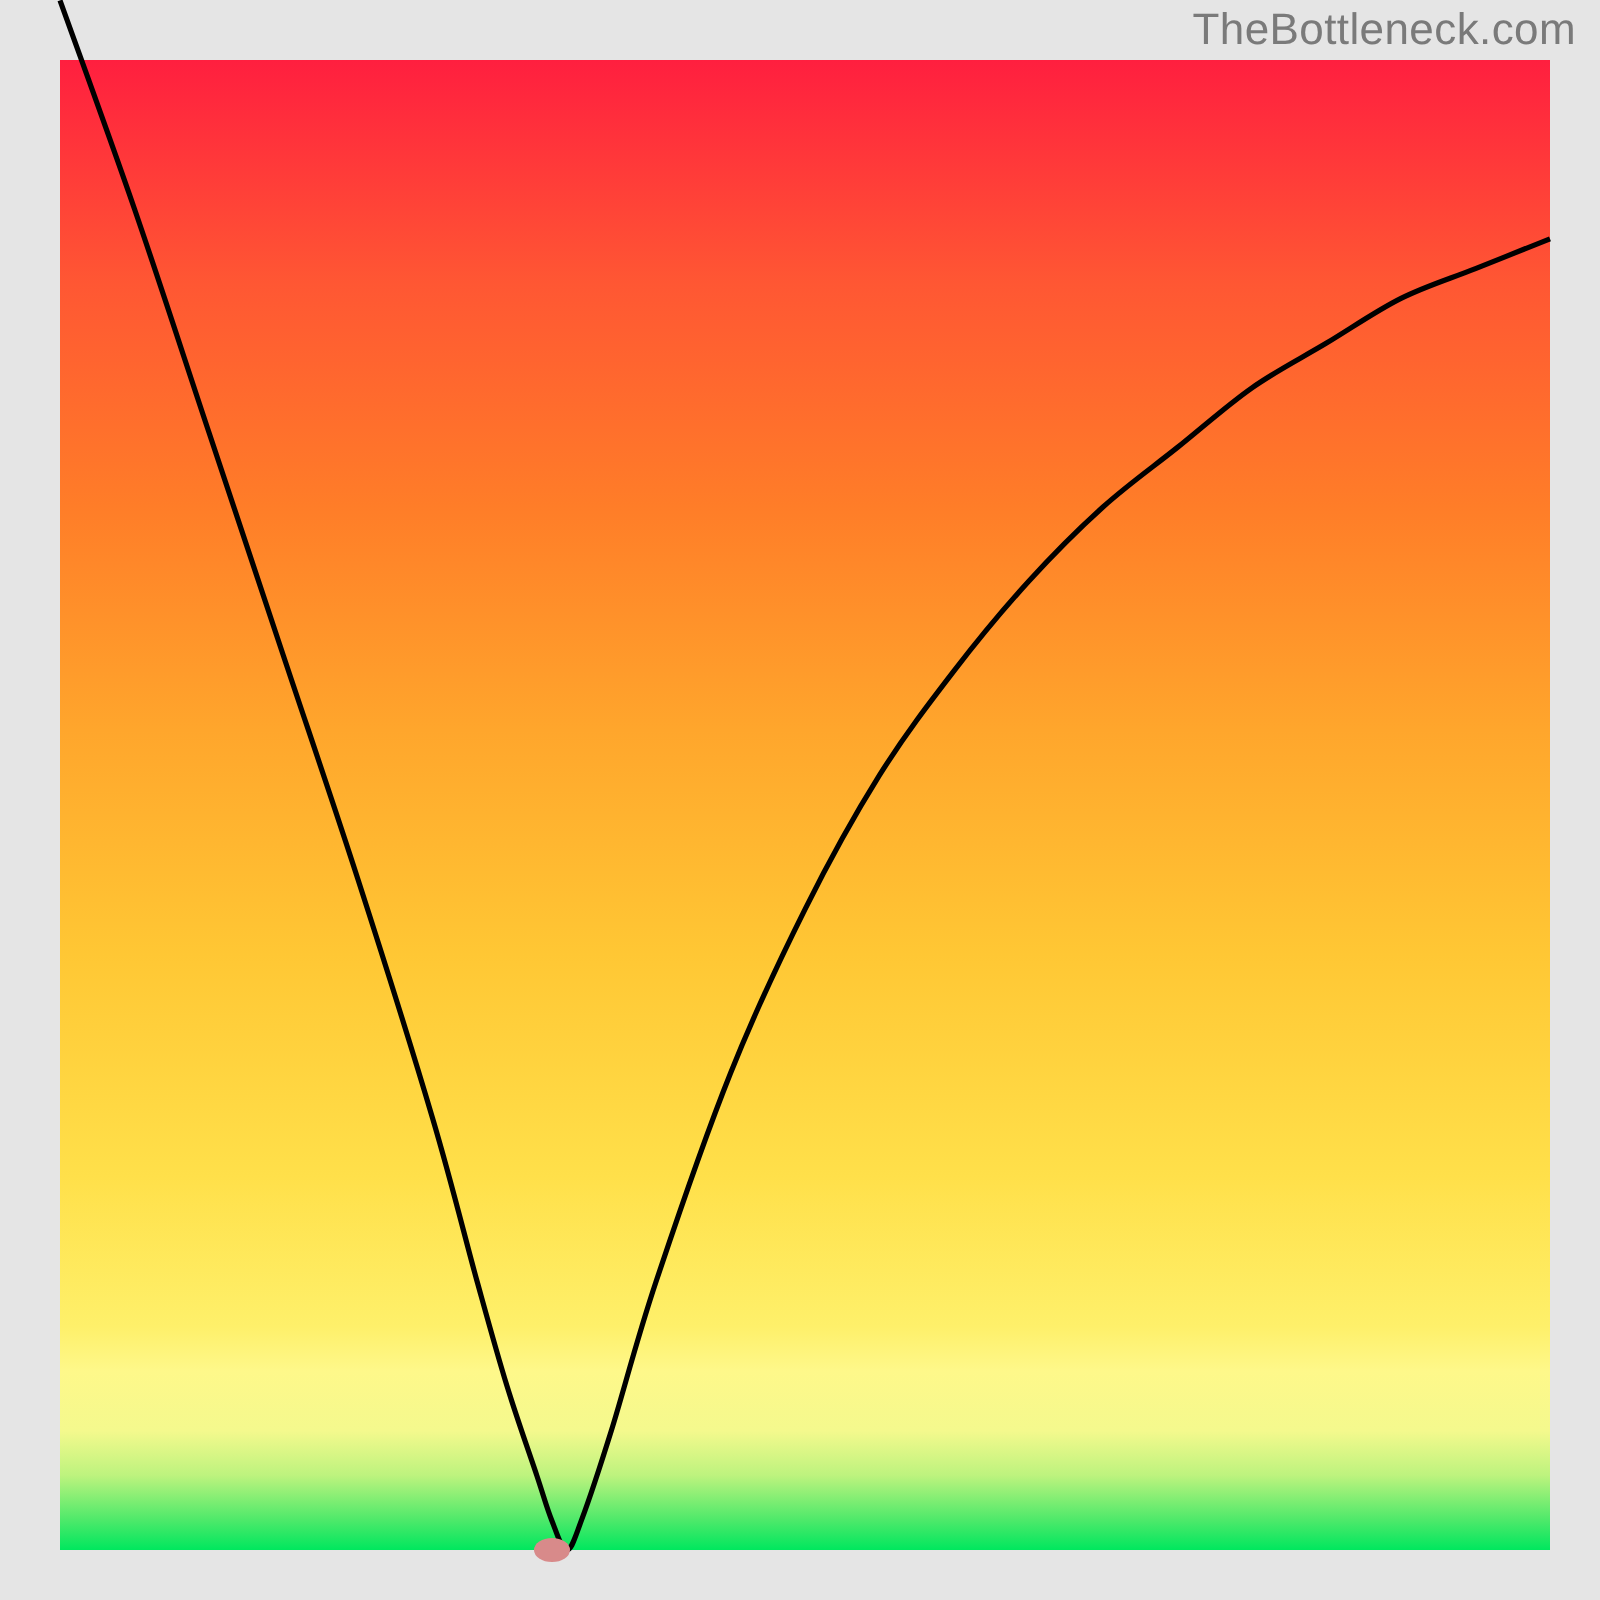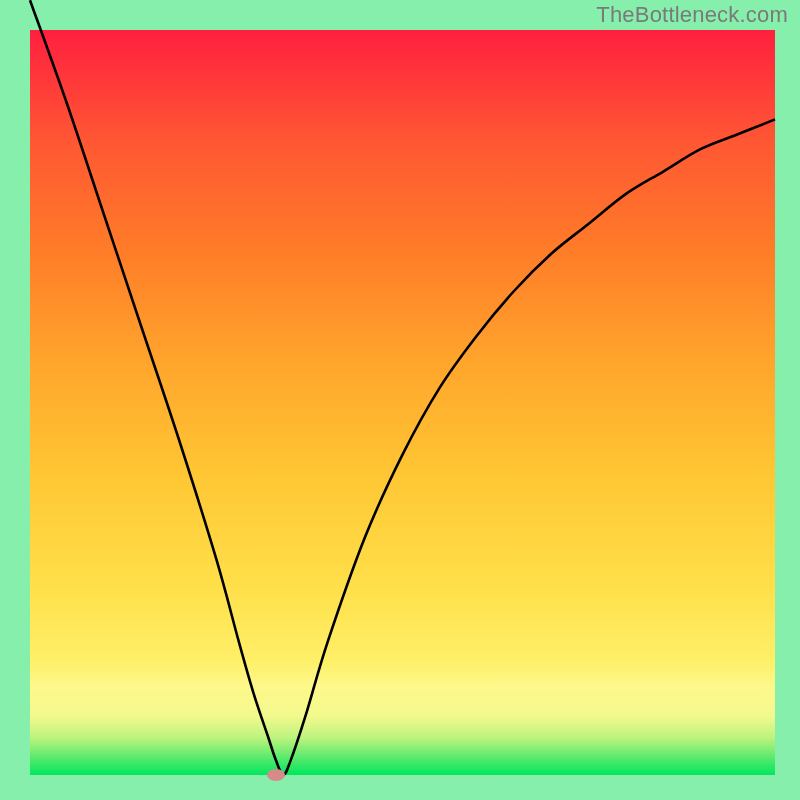--- a/index.html
+++ b/index.html
@@ -8,21 +8,21 @@
     width: 800px;
     height: 800px;
     background: #000;
     overflow: hidden;
     font-family: Arial, Helvetica, sans-serif;
   }
   .frame {
     position: relative;
     width: 800px;
     height: 800px;
-    background: #86efac;
+    background: #e5e5e5;
     text-decoration: underline;
   }
   .watermark {
     position: absolute;
     top: 2px;
     right: 12px;
     color: #7a7a7a;
     font-size: 22px;
     font-weight: 500;
     letter-spacing: 0.2px;

